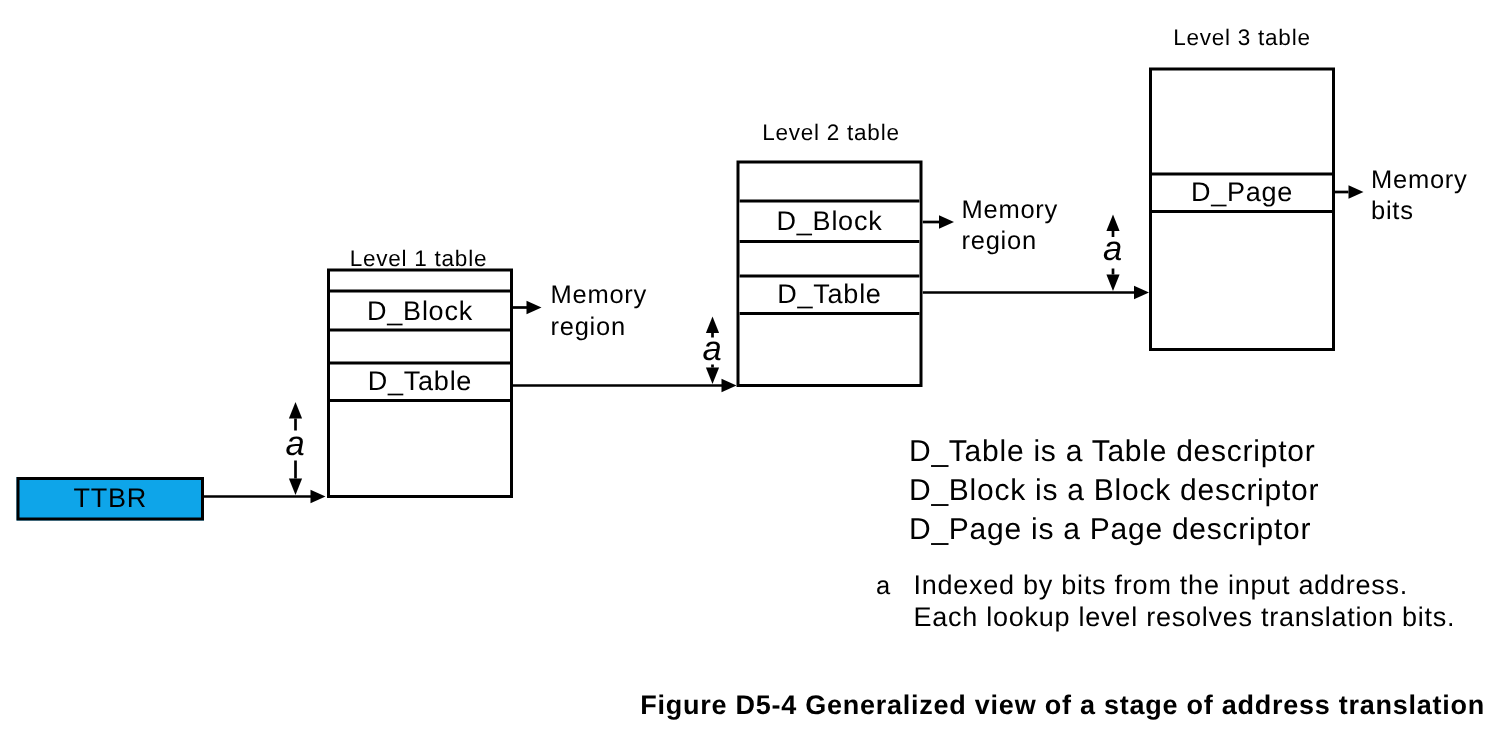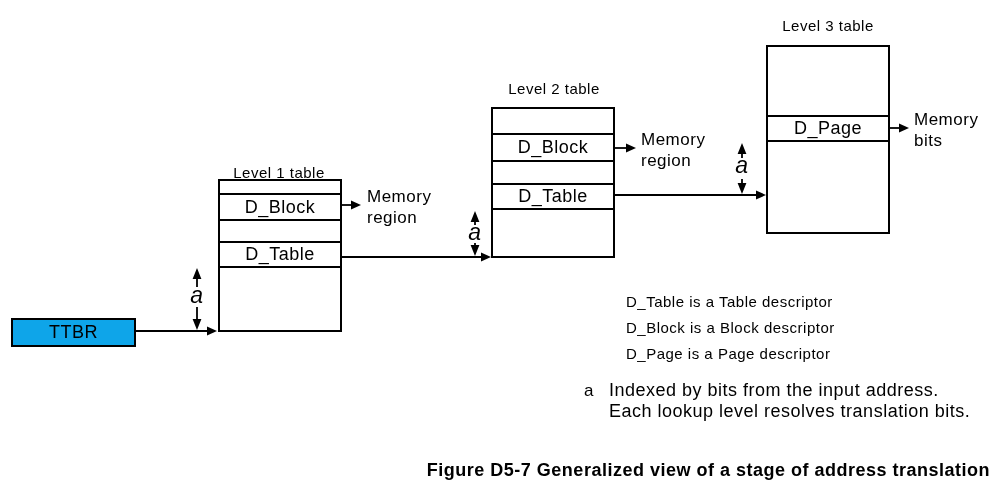--- a/index.html
+++ b/index.html
@@ -15,21 +15,21 @@
     border-top:2px solid #000;border-bottom:2px solid #000;
     display:flex;align-items:center;justify-content:center;
     font-size:18px;background:#fff;
   }
   .tbl-title{position:absolute;text-align:center;font-size:15px;line-height:17px;white-space:nowrap;}
   .box-label{position:absolute;box-sizing:border-box;border:2px solid #000;
     display:flex;align-items:center;justify-content:center;font-size:18px;background:#0ea5e9;}
   .out-label{position:absolute;font-size:17px;line-height:21px;white-space:nowrap;}
   .a-label{position:absolute;width:18px;text-align:center;font-style:italic;
     font-size:23px;line-height:23px;}
-  .legend-line{position:absolute;font-size:15px;line-height:19px;white-space:nowrap;margin-left:20px;}
+  .legend-line{position:absolute;font-size:20px;line-height:19px;white-space:nowrap;}
   .note-marker{position:absolute;font-size:17px;line-height:19px;}
   .note-line{position:absolute;font-size:18px;line-height:19px;white-space:nowrap;}
   .caption{position:absolute;font-weight:bold;font-size:18px;line-height:19px;white-space:nowrap;}
 </style>
 </head>
 <body>
 
 <div class="canvas">
 
   <svg class="overlay" viewBox="0 0 1000 491" xmlns="http://www.w3.org/2000/svg">
@@ -117,15 +117,15 @@
   <div class="a-label" style="left:733px;top:154px;">a</div>
 
   <div class="legend-line" style="left:606px;top:292px;">D_Table is a Table descriptor</div>
   <div class="legend-line" style="left:606px;top:318px;">D_Block is a Block descriptor</div>
   <div class="legend-line" style="left:606px;top:344px;text-align:center;">D_Page is a Page descriptor</div>
 
   <div class="note-marker" style="left:584px;top:381px;">a</div>
   <div class="note-line" style="left:609px;top:381px;">Indexed by bits from the input address.</div>
   <div class="note-line" style="left:609px;top:402px;">Each lookup level resolves translation bits.</div>
 
-  <div class="caption" style="right:10px;top:461px;">Figure D5-7 Generalized view of a stage of address translation</div>
+  <div class="caption" style="right:10px;top:461px;">Figure D5-4 Generalized view of a stage of address translation</div>
 
 </div>
 
 </body></html>

